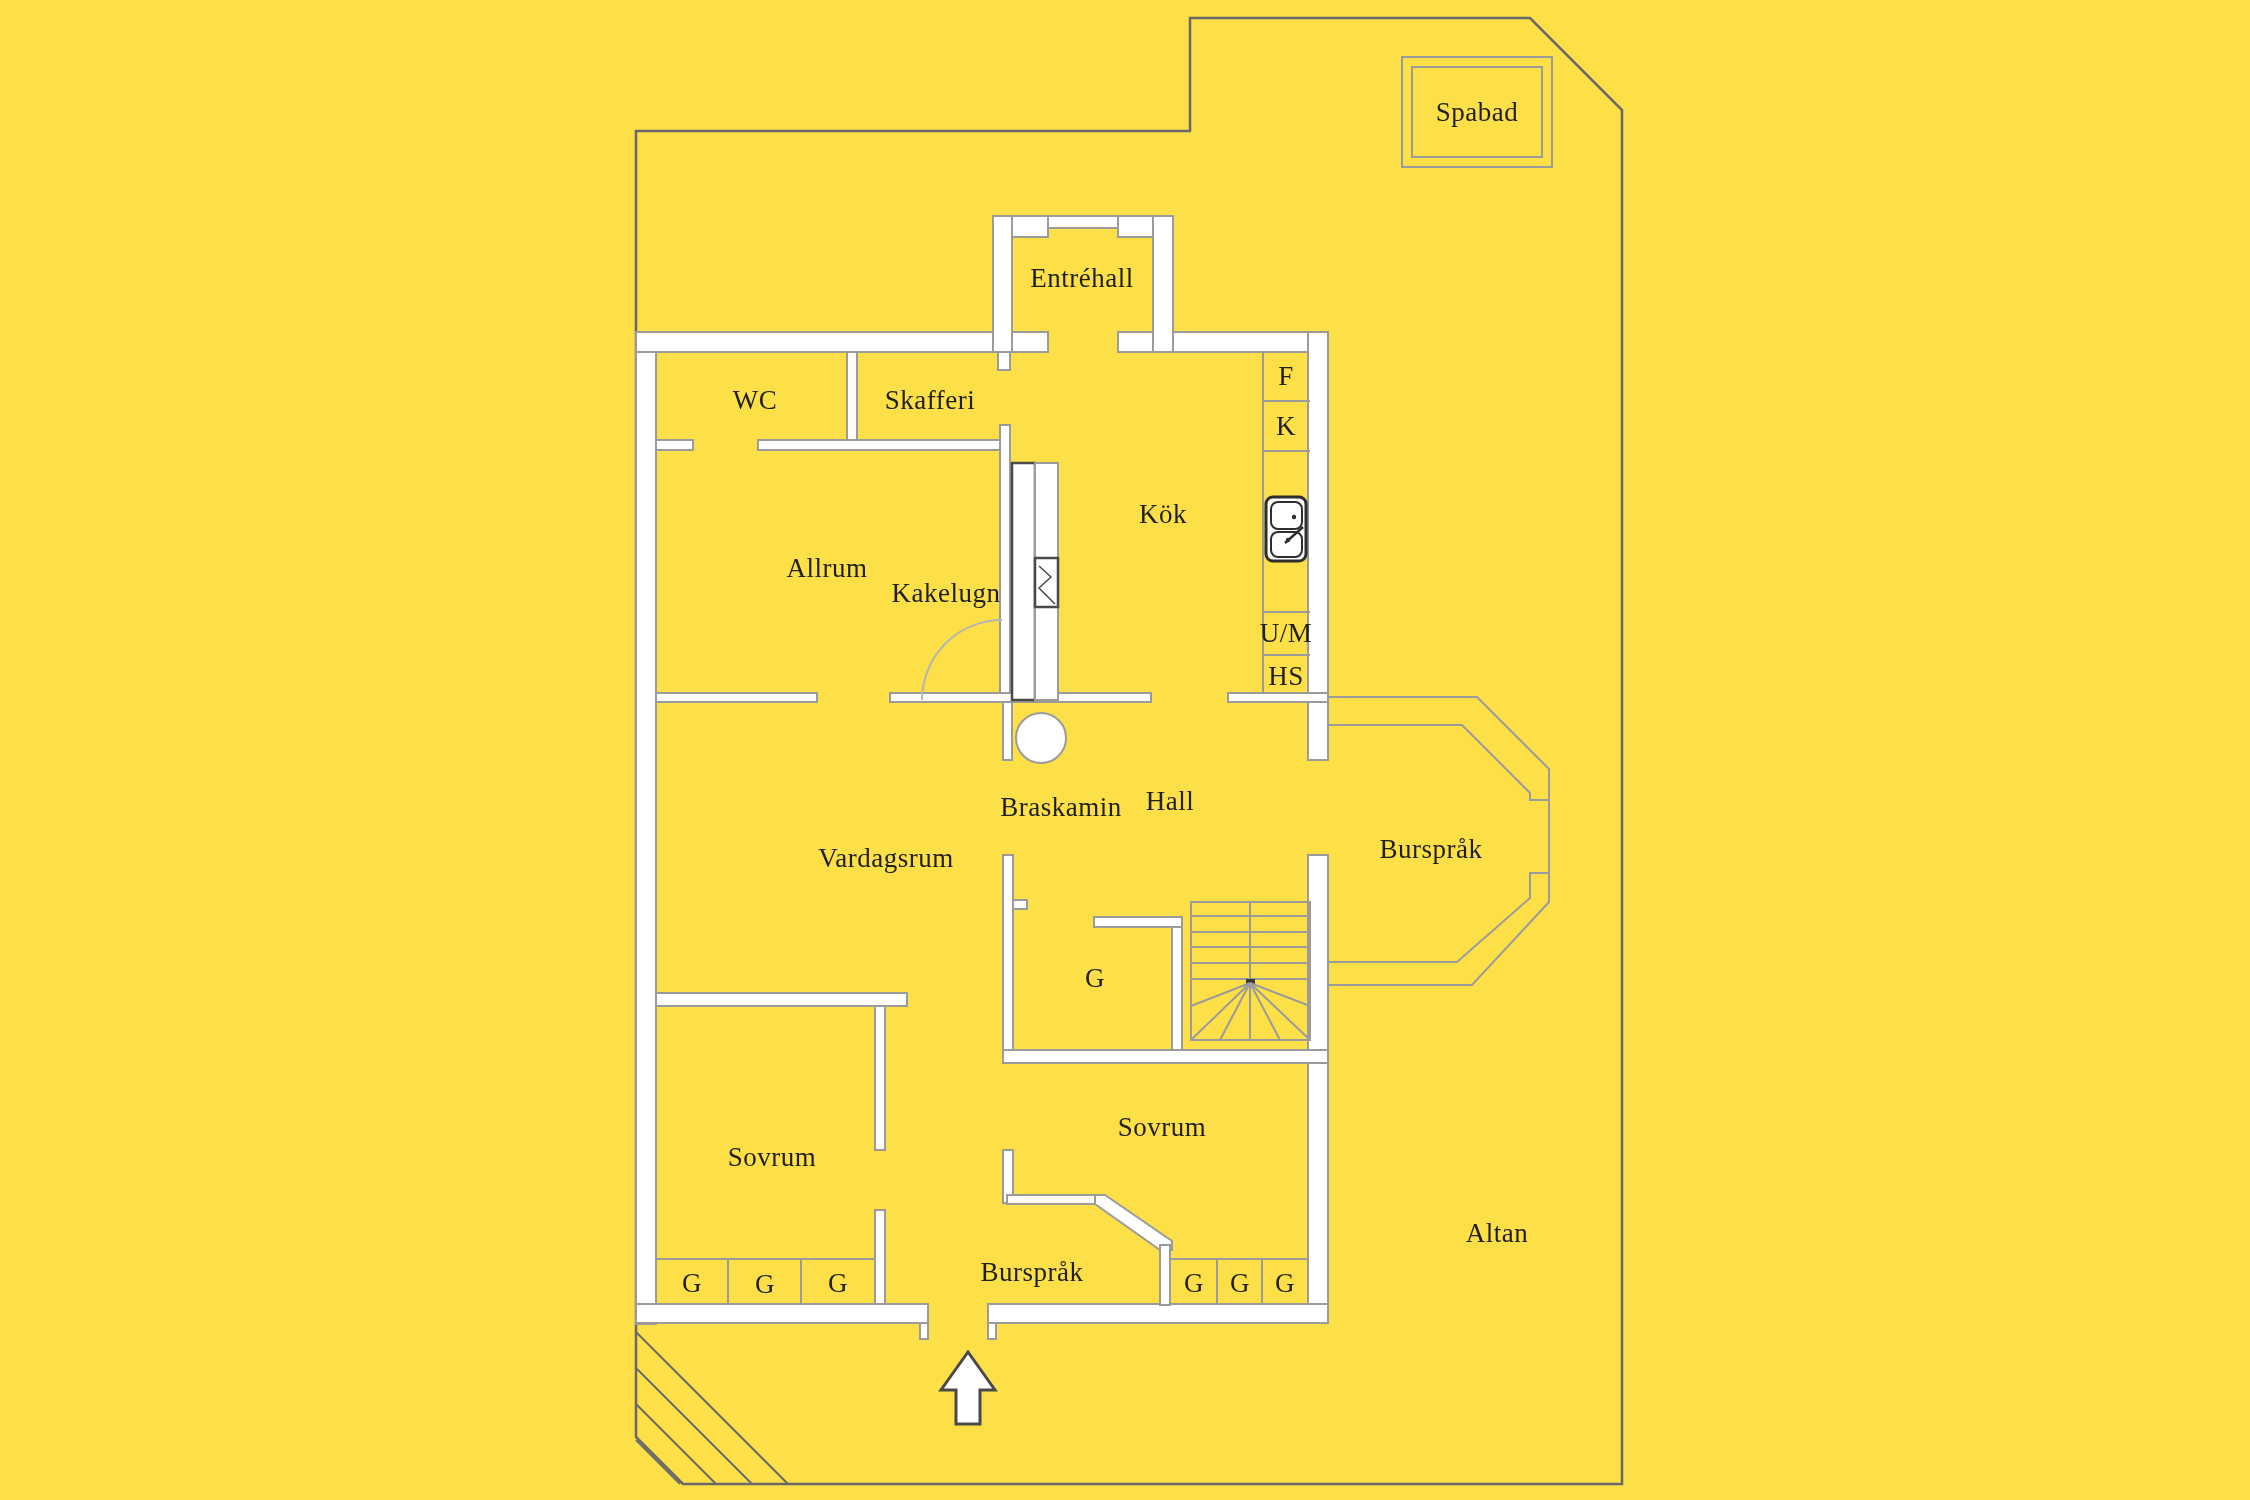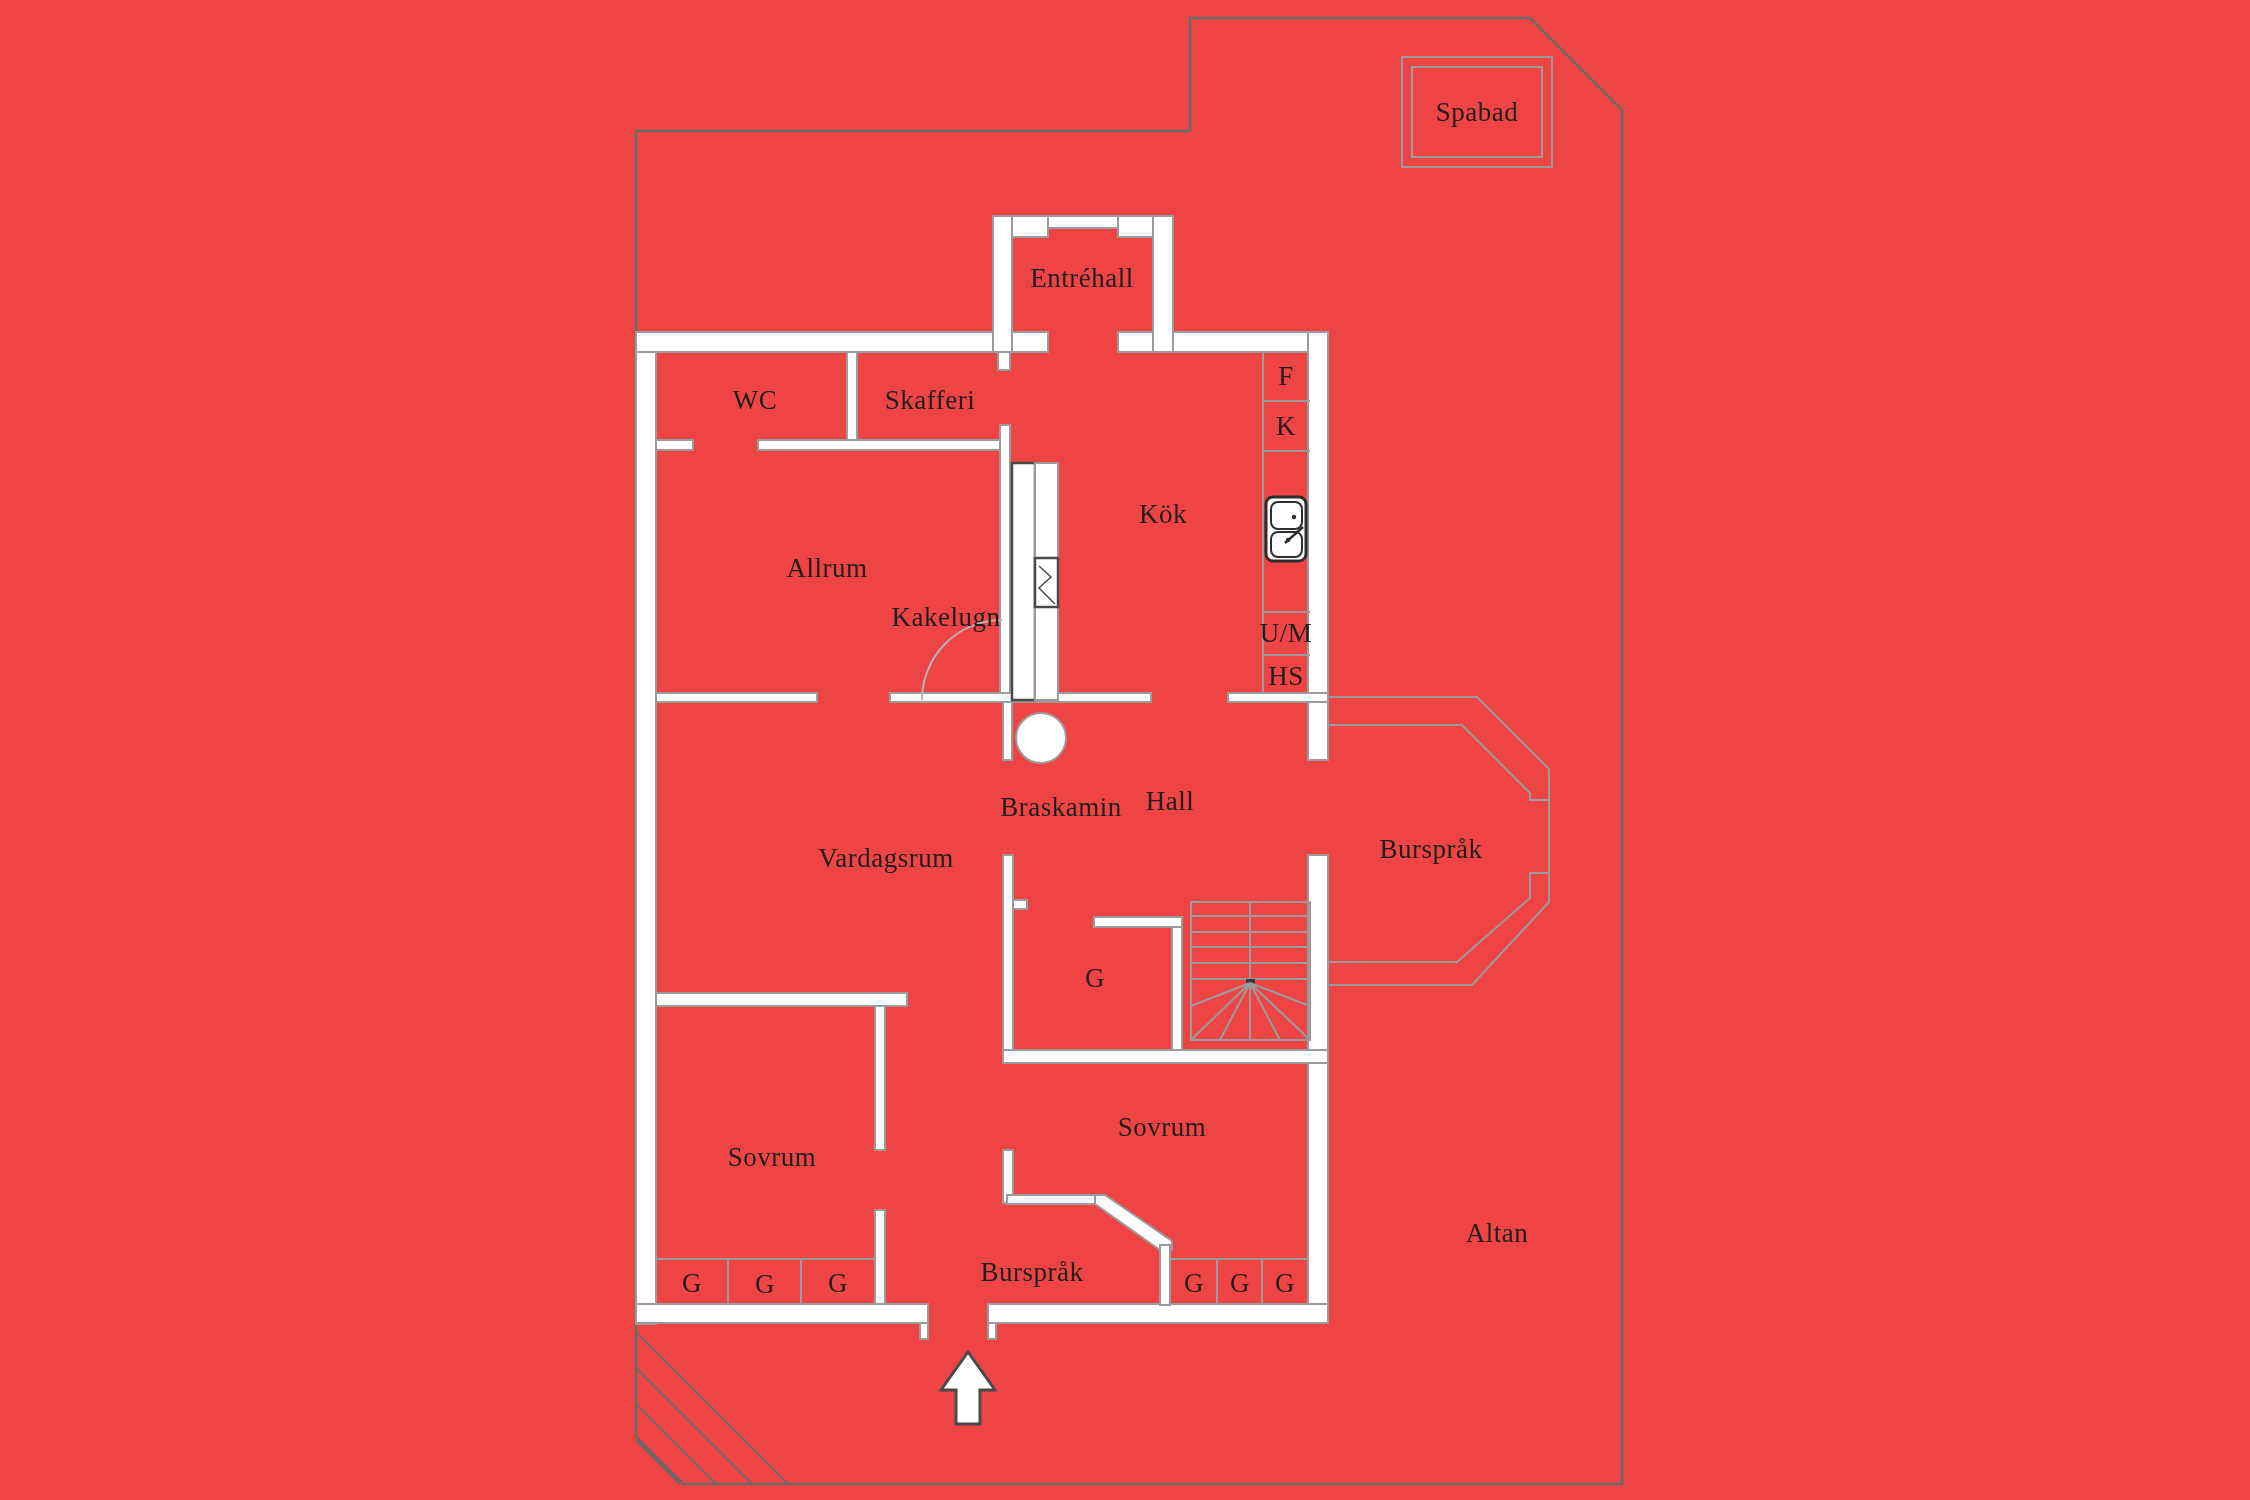--- a/index.html
+++ b/index.html
@@ -1,16 +1,16 @@
 <!DOCTYPE html>
 <html><head>
 <meta charset="utf-8">
 <style>
   html,body{margin:0;padding:0;background:#ffffff;}
-  #plan{position:relative;width:2250px;height:1500px;background:#ef4444;overflow:hidden;
+  #plan{position:relative;width:2250px;height:1500px;background:#fde047;overflow:hidden;
         font-family:"Liberation Serif","DejaVu Serif",serif;}
   #plan svg{position:absolute;left:0;top:0;}
   .lbl{position:absolute;transform:translate(-50%,-50%);font-size:27px;color:#1f1f1f;
        white-space:nowrap;letter-spacing:0.5px;}
   .w{fill:#ffffff;stroke:#9b9b9b;stroke-width:2;}
   .t{fill:none;stroke:#9b9b9b;stroke-width:2;}
   .b{fill:none;stroke:#6a6a6a;stroke-width:2.5;}
   .thin{fill:none;stroke:#6a6a6a;stroke-width:2;}
   .dark{fill:#ffffff;stroke:#4a4a4a;stroke-width:2.5;}
   .sink{fill:#ffffff;stroke:#2e2e2e;}
@@ -138,21 +138,21 @@
   </svg>
 
   <div class="lbl" style="left:1477px;top:112px;">Spabad</div>
   <div class="lbl" style="left:1082px;top:278px;">Entréhall</div>
   <div class="lbl" style="left:755px;top:400px;">WC</div>
   <div class="lbl" style="left:930px;top:400px;">Skafferi</div>
   <div class="lbl" style="left:1286px;top:376px;">F</div>
   <div class="lbl" style="left:1286px;top:426px;">K</div>
   <div class="lbl" style="left:1163px;top:514px;">Kök</div>
   <div class="lbl" style="left:827px;top:568px;">Allrum</div>
-  <div class="lbl" style="left:946px;top:593px;margin-top:24px;">Kakelugn</div>
+  <div class="lbl" style="left:946px;top:593px;">Kakelugn</div>
   <div class="lbl" style="left:1286px;top:633px;">U/M</div>
   <div class="lbl" style="left:1286px;top:676px;">HS</div>
   <div class="lbl" style="left:1061px;top:775px;margin-top:32px;">Braskamin</div>
   <div class="lbl" style="left:1170px;top:801px;">Hall</div>
   <div class="lbl" style="left:1431px;top:849px;">Burspråk</div>
   <div class="lbl" style="left:838px;top:858px;margin-left:48px;">Vardagsrum</div>
   <div class="lbl" style="left:1095px;top:978px;">G</div>
   <div class="lbl" style="left:1162px;top:1127px;">Sovrum</div>
   <div class="lbl" style="left:772px;top:1157px;">Sovrum</div>
   <div class="lbl" style="left:1497px;top:1233px;">Altan</div>

